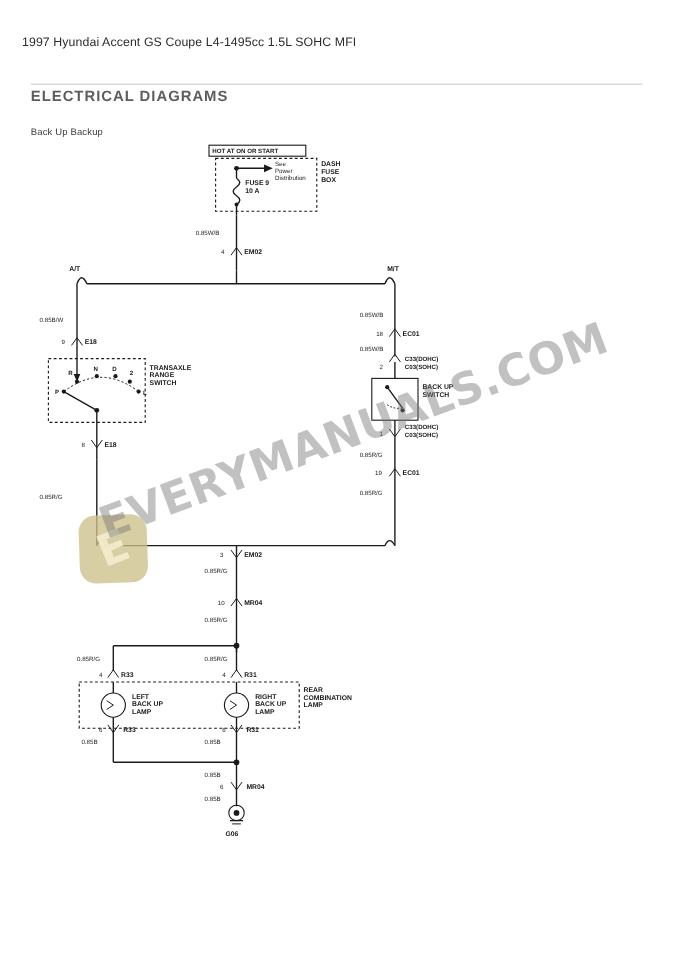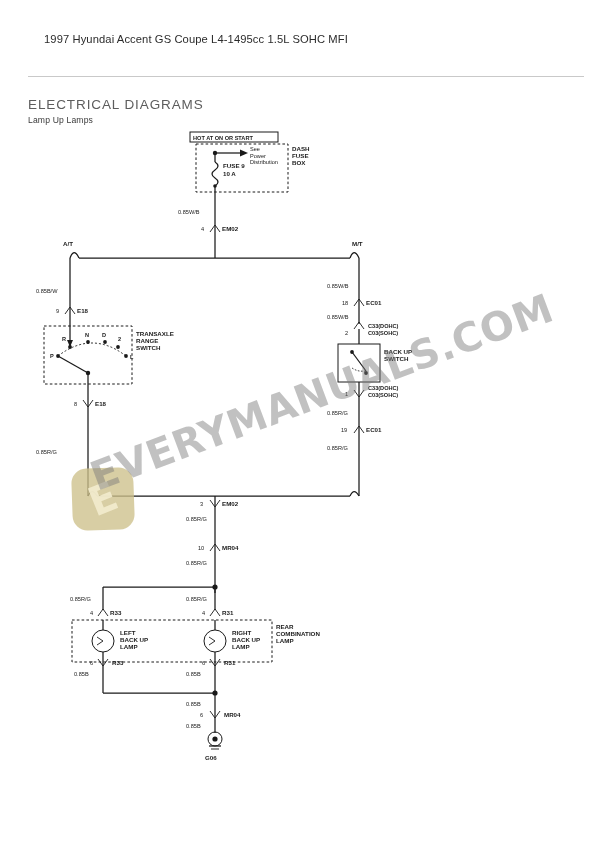--- a/index.html
+++ b/index.html
@@ -15,21 +15,21 @@
     font-family: "Liberation Sans", sans-serif;
     color: #231f20;
   }
   .page {
     position: absolute;
     inset: 0;
     background: #ffffff;
   }
   .header {
     position: absolute;
-    left: 44px;
+    left: 20px;
     top: 32px;
     width: 556px;
   }
   .vehicle-title {
     font-size: 11.2px;
     color: #2b2b2b;
     letter-spacing: 0.1px;
     line-height: 15px;
     white-space: nowrap;
   }
@@ -49,22 +49,21 @@
     height: 1px;
     background: #c9c9c9;
   }
   .section-heading {
     position: absolute;
     left: 28px;
     top: 80px;
     font-size: 13.5px;
     color: #5d5d5d;
     letter-spacing: 0.9px;
-    font-weight: 400;
-    margin-top: 17px;
+    font-weight: 700;
   }
   .diagram-caption {
     position: absolute;
     left: 28px;
     top: 115px;
     font-size: 8.6px;
     color: #3a3a3a;
     letter-spacing: 0.15px;
   }
   .diagram-wrap {
@@ -140,21 +139,21 @@
 </head>
 <body>
 
 <div class="page">
 
   <div class="header">
     <div class="vehicle-title">1997 Hyundai Accent GS Coupe L4-1495cc 1.5L SOHC MFI</div>
   </div>
   <div class="rule"></div>
   <div class="section-heading">ELECTRICAL DIAGRAMS</div>
-  <div class="diagram-caption">Lamp Up Lamps</div>
+  <div class="diagram-caption">Back Up Backup</div>
 
   <div class="diagram-wrap">
     <svg class="diagram" viewBox="0 0 612 640" xmlns="http://www.w3.org/2000/svg">
 
       <rect x="190" y="4" width="88" height="10" class="box"></rect>
       <text class="lbl t55 b" x="193" y="11.5">HOT AT ON OR START</text>
 
       <rect x="196" y="16" width="92" height="48" class="dash"></rect>
       <text class="lbl t6 b" x="292" y="23">DASH</text>
       <text class="lbl t6 b" x="292" y="30">FUSE</text>

